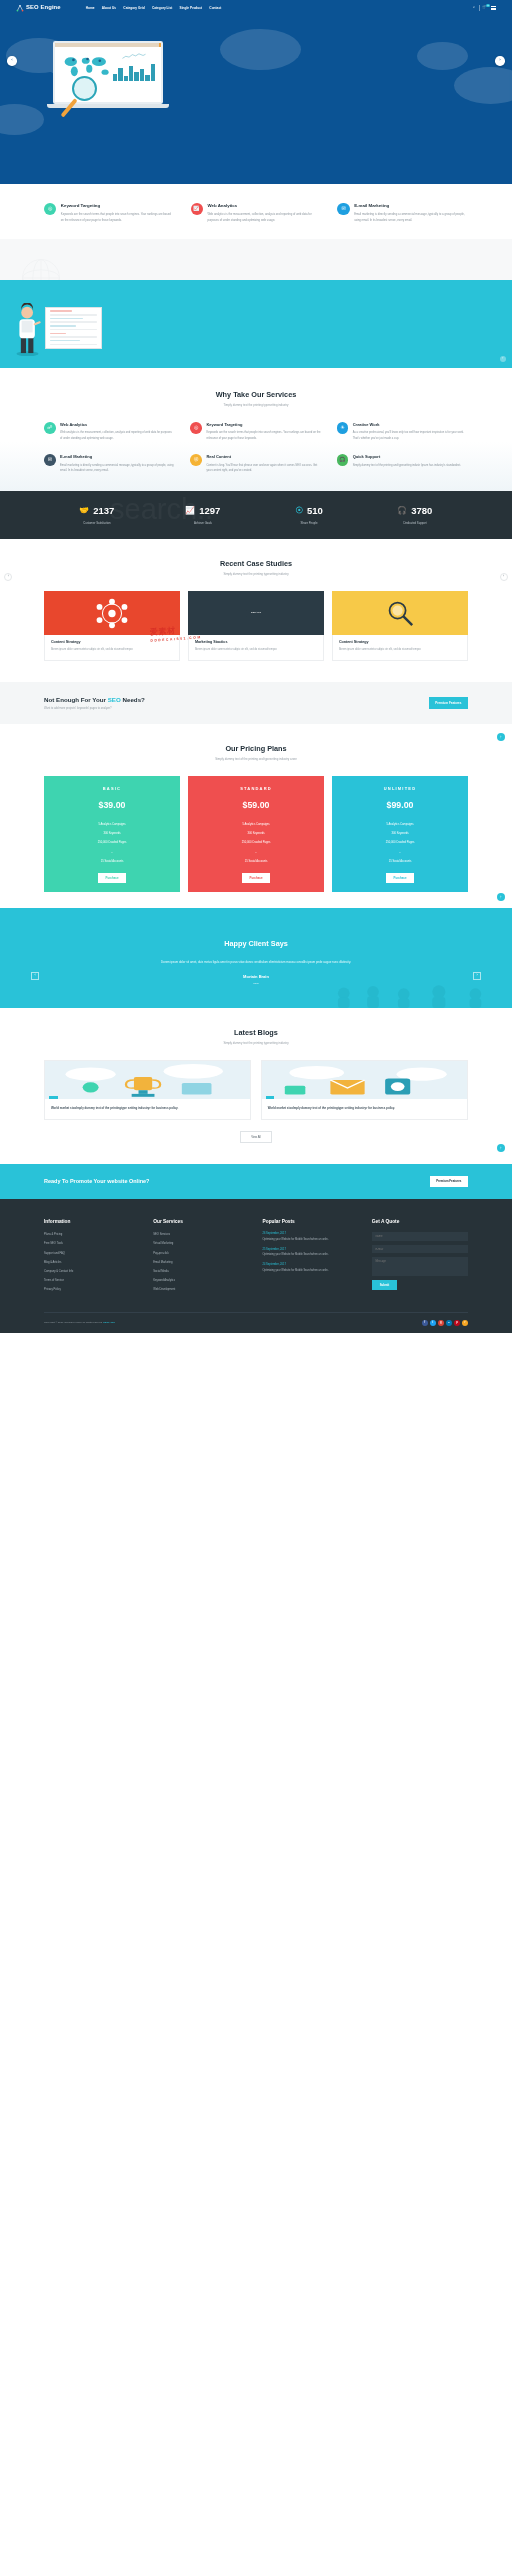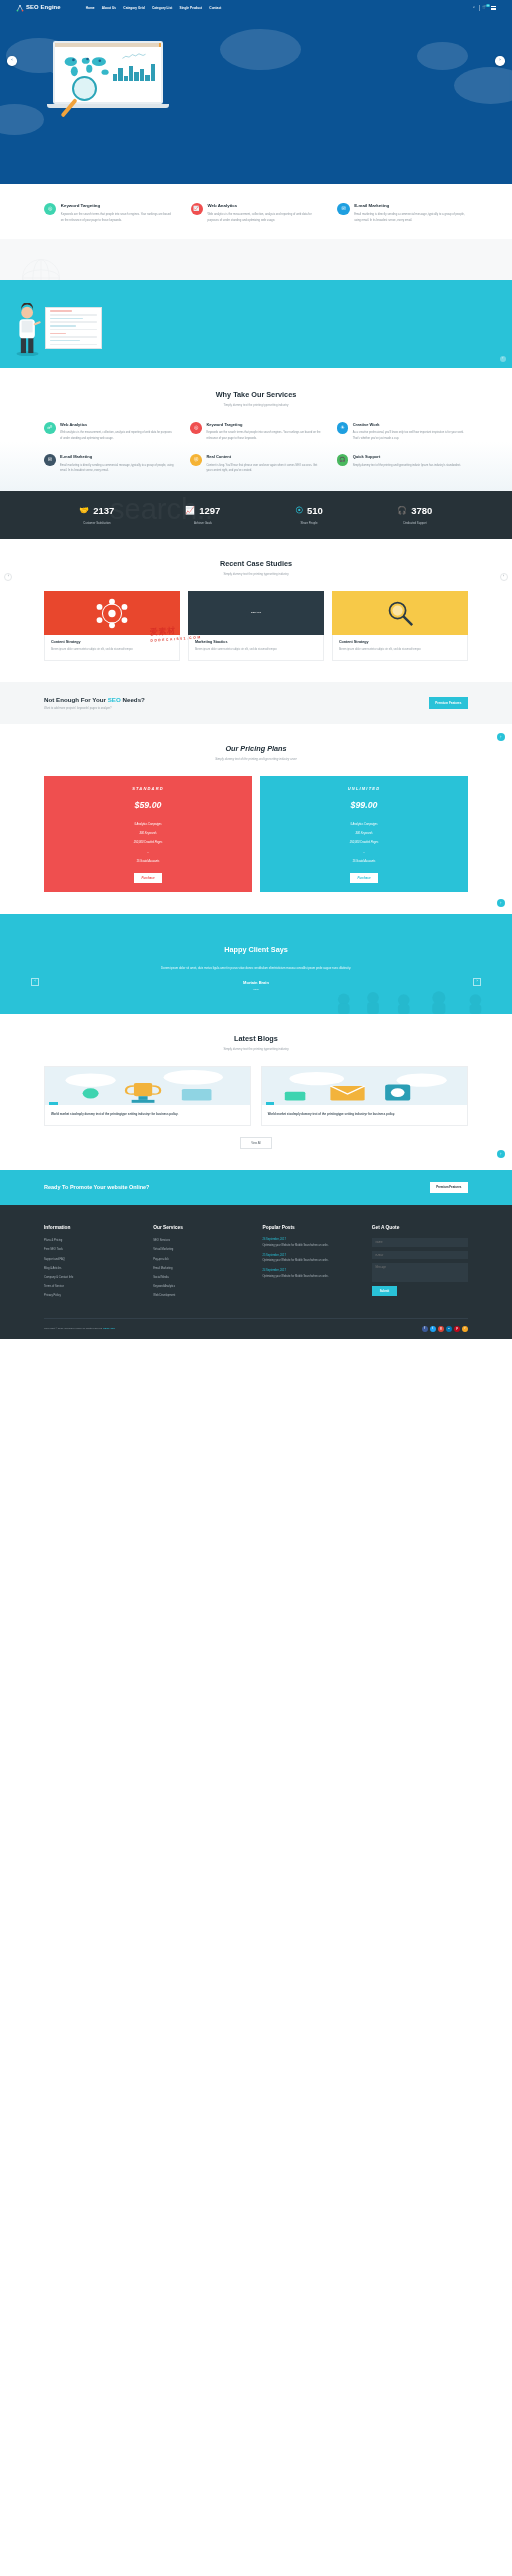--- a/index.html
+++ b/index.html
@@ -169,21 +169,21 @@
   .cta-inner { display:flex; align-items:center; justify-content:space-between; }
   .cta h3 { font-size:6.2px; color:#1d2b35; font-weight:bold; margin-bottom:2.2px; }
   .cta h3 em { color:#29c2d8; font-style:normal; }
   .cta p { font-size:2.7px; color:#98a1a8; }
   .btn-cyan-solid {
     background:#29c2d8; color:#fff; font-size:3px; padding:3.7px 6.6px;
     text-decoration:none; display:inline-block; font-weight:600;
   }
 
   
-  .pricing { padding:19px 0 22px; background:#fff; position:relative;font-style:italic; }
+  .pricing { padding:19px 0 16px; background:#fff; position:relative; }
   .price-grid { display:flex; gap:8px; }
   .plan { flex:1; text-align:center; color:#fff; padding:10.2px 0 0; }
   .plan .name { font-size:4px; letter-spacing:1.2px; font-weight:bold; margin-bottom:5.9px; }
   .plan .price { font-size:8.8px; font-weight:bold; margin-bottom:8px; }
   .plan ul { list-style:none; }
   .plan li { font-size:2.7px; padding:2.6px 0; }
   .plan .btn-buy {
     display:inline-block; background:#fff; font-size:2.9px; padding:2.9px 7.3px;
     text-decoration:none; margin:5.9px 0 8.8px; font-weight:600;
   }
@@ -611,20 +611,32 @@
   </div>
 </section>
 
 <section class="pricing">
   <div class="fab-float" style="top:8.8px;">↑</div>
   <div class="wrap">
     <h2 class="sec-title">Our Pricing Plans</h2>
     <p class="sec-sub">Simply dummy text of the printing and typesetting industry arore</p>
     <div class="price-grid">
 
+      <div class="plan" style="background:#3ed4b0">
+        <div class="name">BASIC</div>
+        <div class="price">$39.00</div>
+        <ul>
+          <li>5 Analytics Campaigns</li>
+          <li>300 Keywords</li>
+          <li>250,000 Crawled Pages</li>
+          <li>-</li>
+          <li>15 Social Accounts</li>
+        </ul>
+        <a href="#" class="btn-buy" style="color:#3ed4b0">Purchase</a>
+      </div>
 
       <div class="plan" style="background:#ef4f4f">
         <div class="name">STANDARD</div>
         <div class="price">$59.00</div>
         <ul>
           <li>5 Analytics Campaigns</li>
           <li>300 Keywords</li>
           <li>250,000 Crawled Pages</li>
           <li>-</li>
           <li>15 Social Accounts</li>

